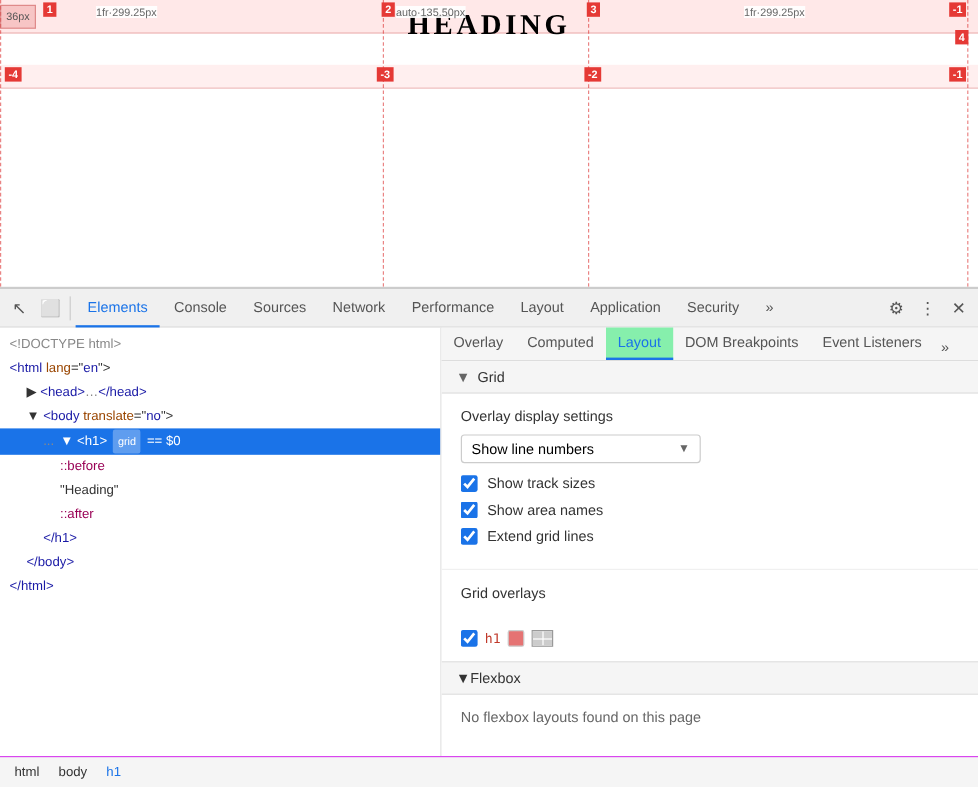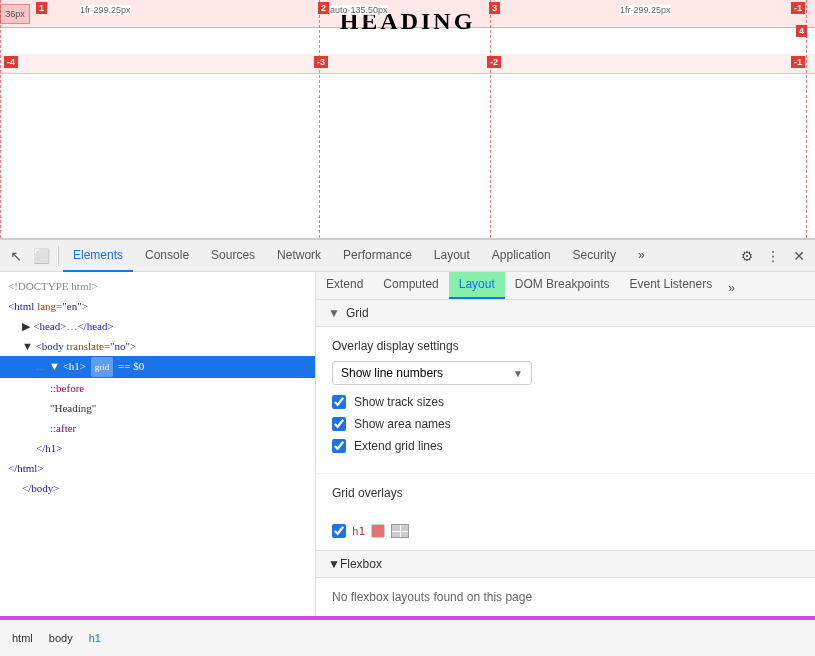--- a/index.html
+++ b/index.html
@@ -116,26 +116,26 @@
 
     
     .devtools-body {
       display: flex;
       flex: 1;
       overflow: hidden;
     }
 
     
     .elements-panel {
-      width: 316px;
+      width: 368px;
       background: #fff;
       border-right: 1px solid #ddd;
       overflow: auto;
       padding: 4px 0;
-      font-family: Liberation Serif, serif;
+      font-family: Liberation Sans, sans-serif;
       font-size: 11px;
       line-height: 18px;
     }
 
     .elem-line {
       padding: 1px 8px 1px 16px;
       white-space: nowrap;
       color: #333;
     }
     .elem-line.selected {
@@ -316,23 +316,23 @@
     }
 
     .no-flexbox-msg {
       padding: 12px 16px;
       font-size: 12px;
       color: #666;
     }
 
     
     .breadcrumb-bar {
-      height: 40px;
+      height: 26px;
       background: #f5f5f5;
-      border-top: 4px solid #d946ef;
+      border-top: 1px solid #d946ef;
       display: flex;
       align-items: center;
       padding: 0 8px;
       gap: 4px;
       font-size: 11px;
     }
     .breadcrumb-item {
       color: #333;
       cursor: pointer;
       padding: 2px 4px;
@@ -432,32 +432,32 @@
         </div>
         <div class="elem-line indent-3">
           <span>"Heading"</span>
         </div>
         <div class="elem-line indent-3">
           <span style="color:#905;">::after</span>
         </div>
         <div class="elem-line indent-2">
           <span class="tag-blue">&lt;/h1&gt;</span>
         </div>
+        <div class="elem-line indent-1">
+          <span class="tag-blue">&lt;/body&gt;</span>
+        </div>
         <div class="elem-line indent-0">
           <span class="tag-blue">&lt;/html&gt;</span>
         </div>
-        <div class="elem-line indent-1">
-          <span class="tag-blue">&lt;/body&gt;</span>
-        </div>
       </div>
 
       <div class="right-panel">
 
         <div class="sub-tabs">
-          <button class="sub-tab">Extend</button>
+          <button class="sub-tab">Overlay</button>
           <button class="sub-tab">Computed</button>
           <button class="sub-tab active">Layout</button>
           <button class="sub-tab">DOM Breakpoints</button>
           <button class="sub-tab">Event Listeners</button>
           <button class="sub-tab-more">»</button>
         </div>
 
         <div class="layout-content">
 
           <div class="section-header">

